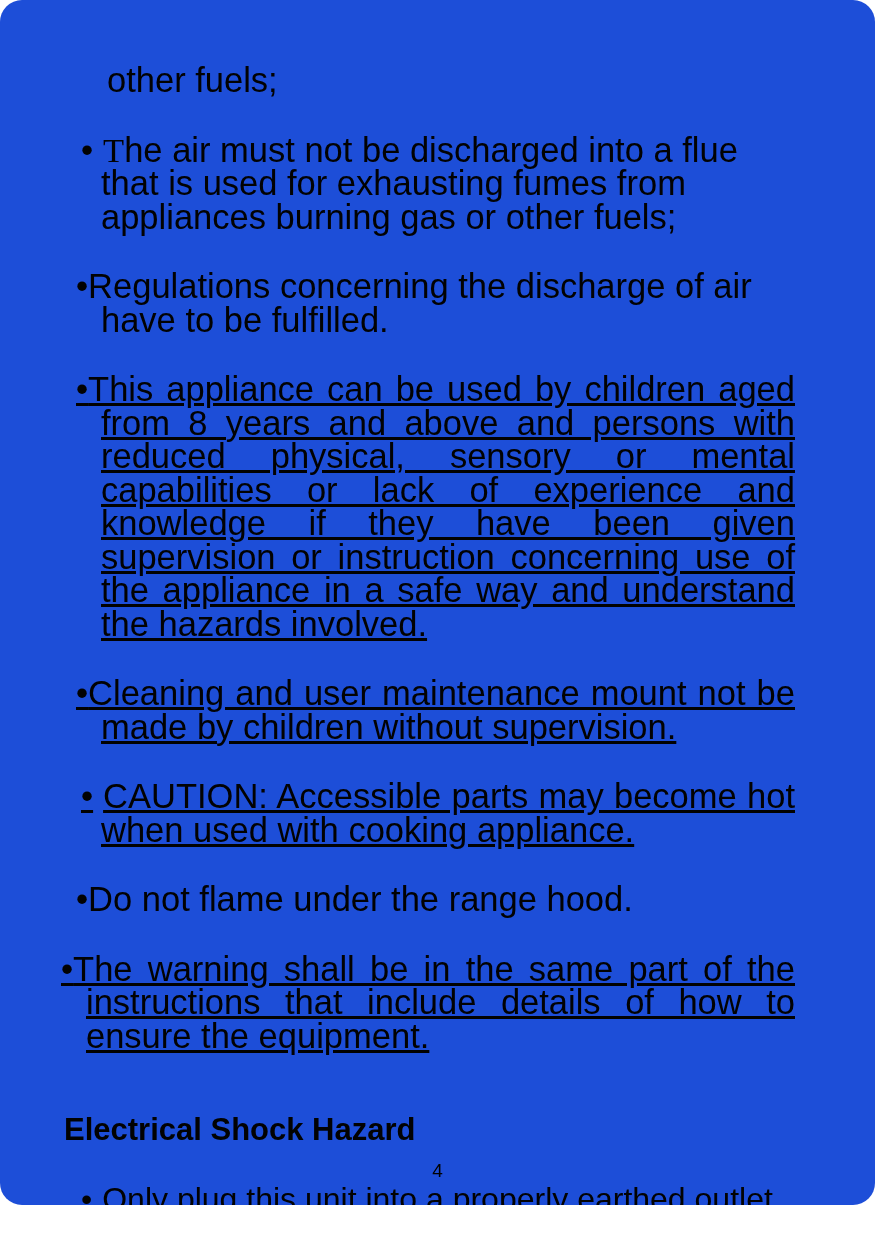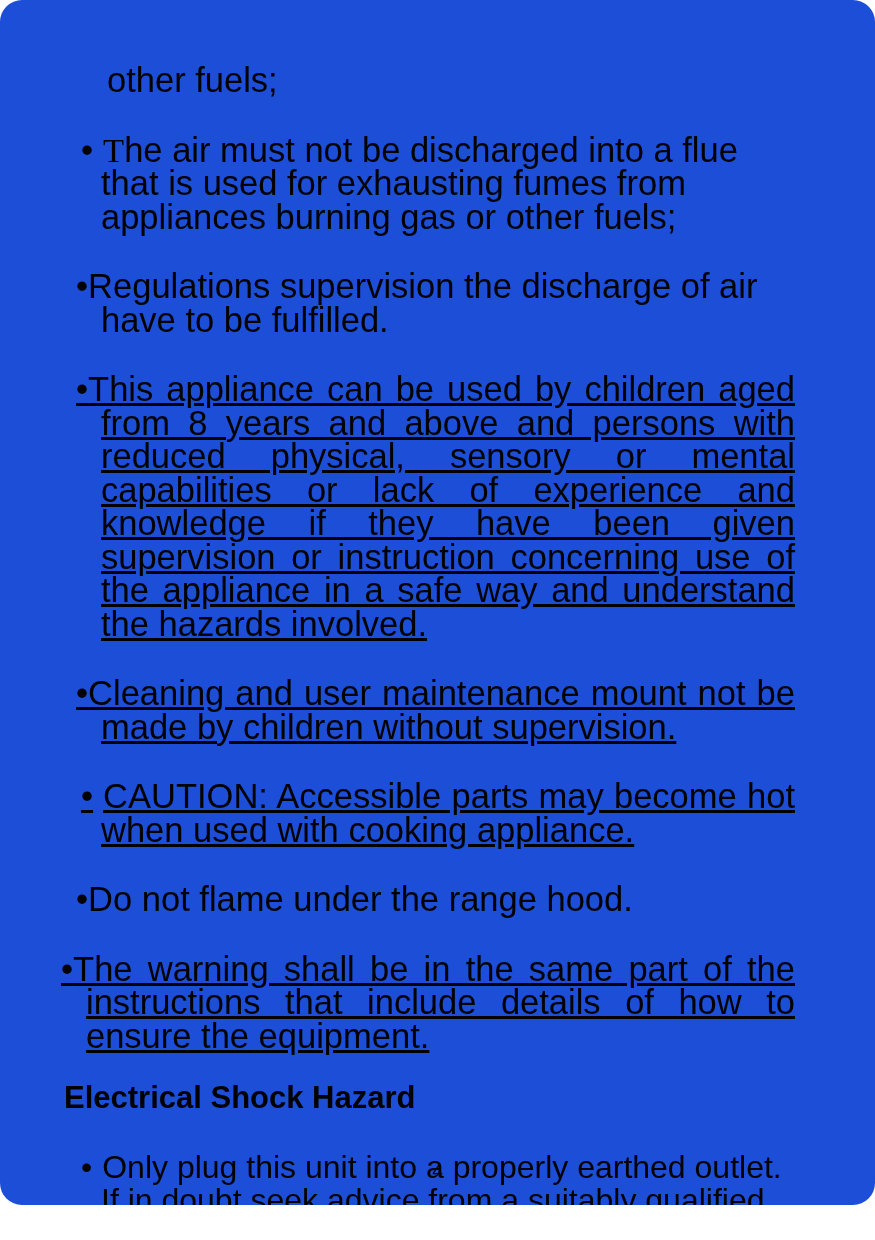--- a/index.html
+++ b/index.html
@@ -44,21 +44,21 @@
   .no-bullet {
     text-indent: 6px;
   }
   .serif-lead {
     font-family: "Liberation Serif", serif;
   }
   .section-heading {
     font-weight: bold;
     font-size: 31px;
     line-height: 34px;
-    margin: 28px 0 0 -37px;
+    margin: 60px 0 0 -37px;
   }
   .sec2 {
     font-size: 32px;
     line-height: 33.2px;
   }
   .page-number {
     position: absolute;
     left: 0;
     right: 0;
     bottom: 23px;
@@ -77,21 +77,21 @@
 
       <div class="no-bullet">
         <span>other fuels;</span>
       </div>
 
       <div class="bullet-item spaced">
         <span class="bullet">•</span><span class="serif-lead">T</span><span>he air must not be discharged into a flue that is used for exhausting fumes from appliances burning gas or other fuels;</span>
       </div>
 
       <div class="bullet-item">
-        <span class="bullet">•</span><span>Regulations supervision the discharge of air have to be fulfilled.</span>
+        <span class="bullet">•</span><span>Regulations concerning the discharge of air have to be fulfilled.</span>
       </div>
 
       <div class="bullet-item justify">
         <span class="bullet">•</span><span>This appliance can be used by children aged from 8 years and above and persons with reduced physical, sensory or mental capabilities or lack of experience and knowledge if they have been given supervision or instruction concerning use of the appliance in a safe way and understand the hazards involved.</span>
       </div>
 
 
       <div class="bullet-item justify">
         <span class="bullet">•</span><span>Cleaning and user maintenance mount not be made by children without supervision.</span>
       </div>

